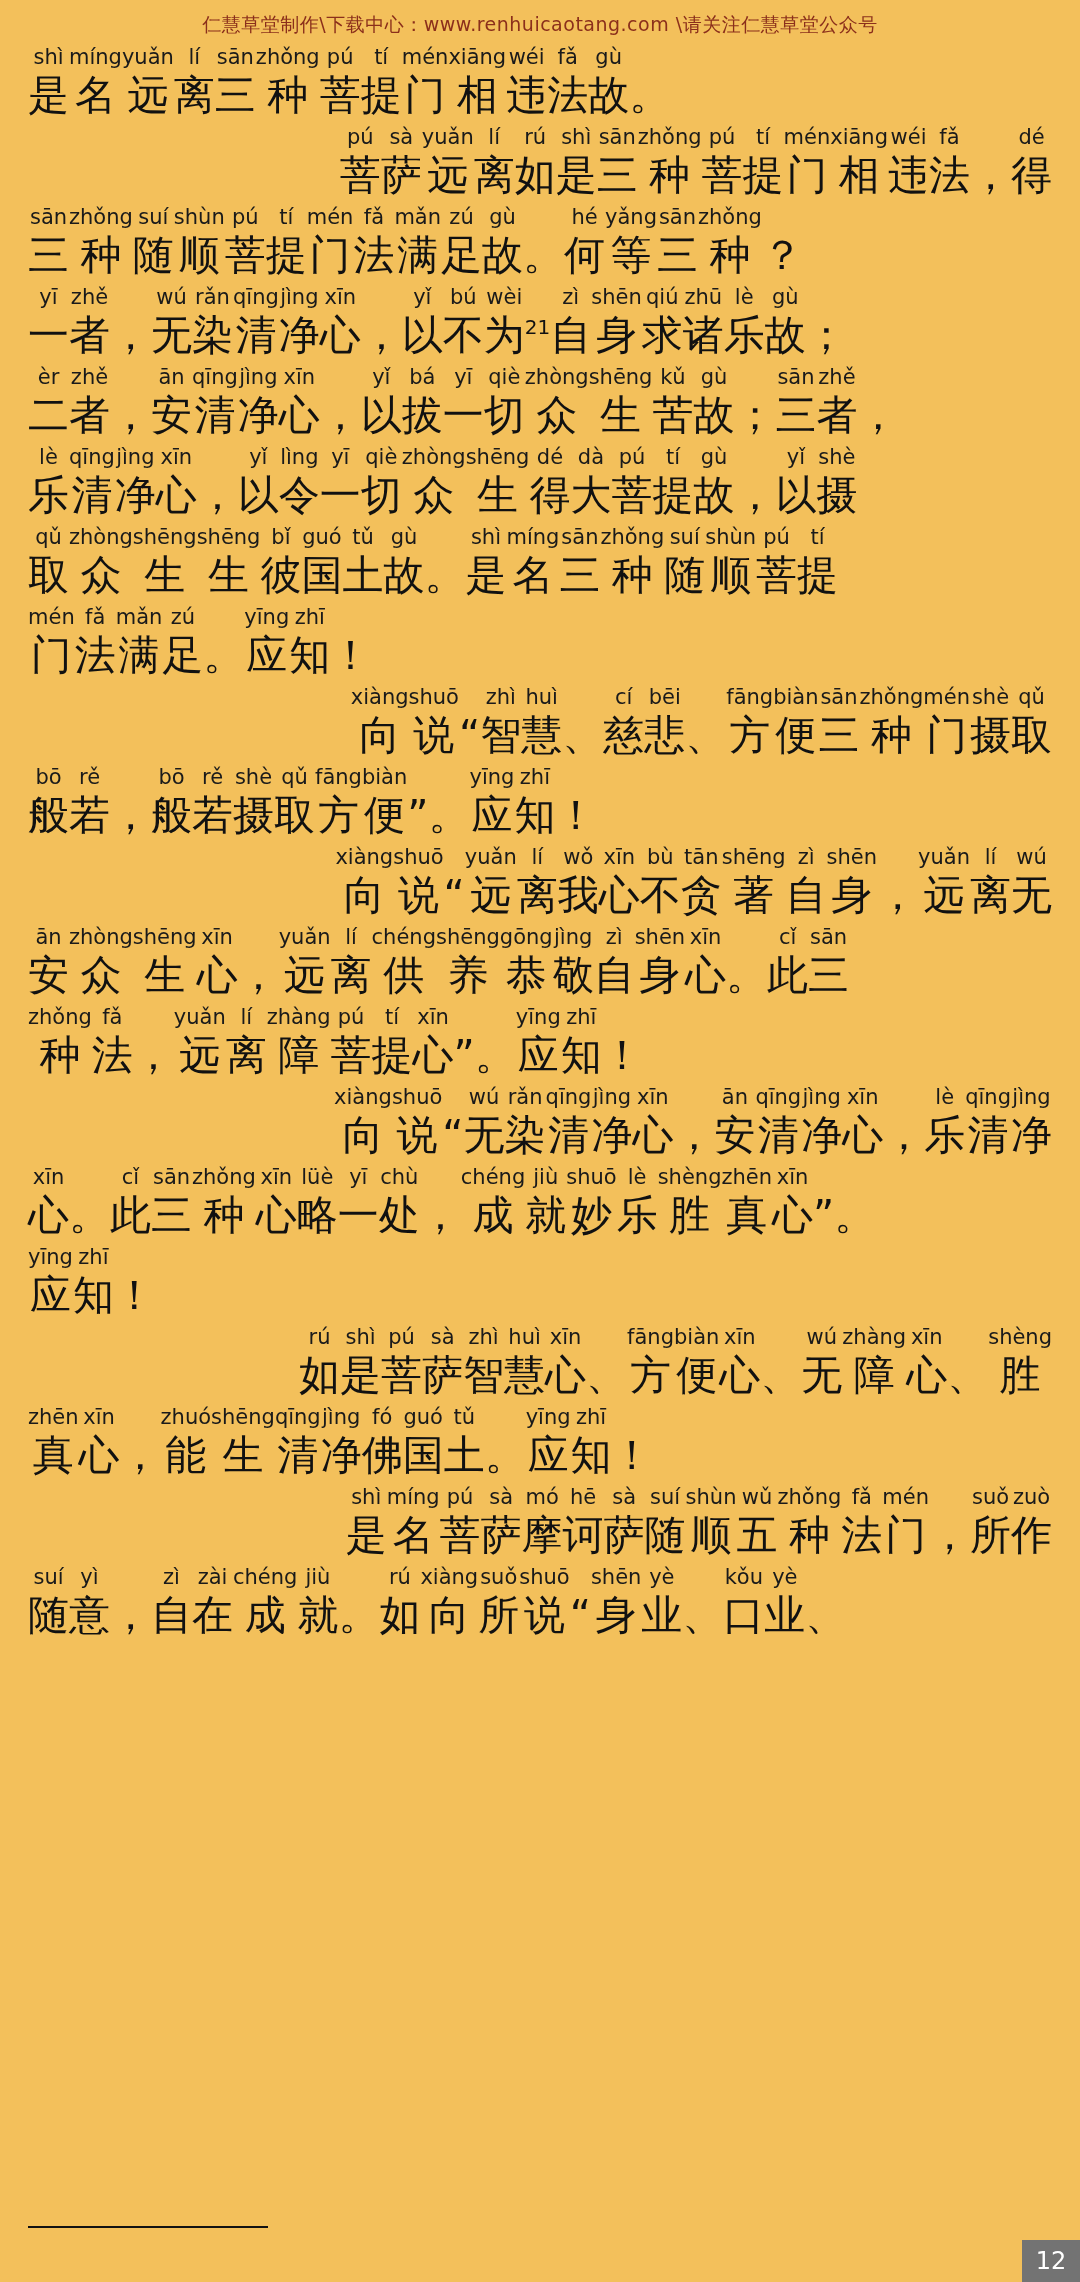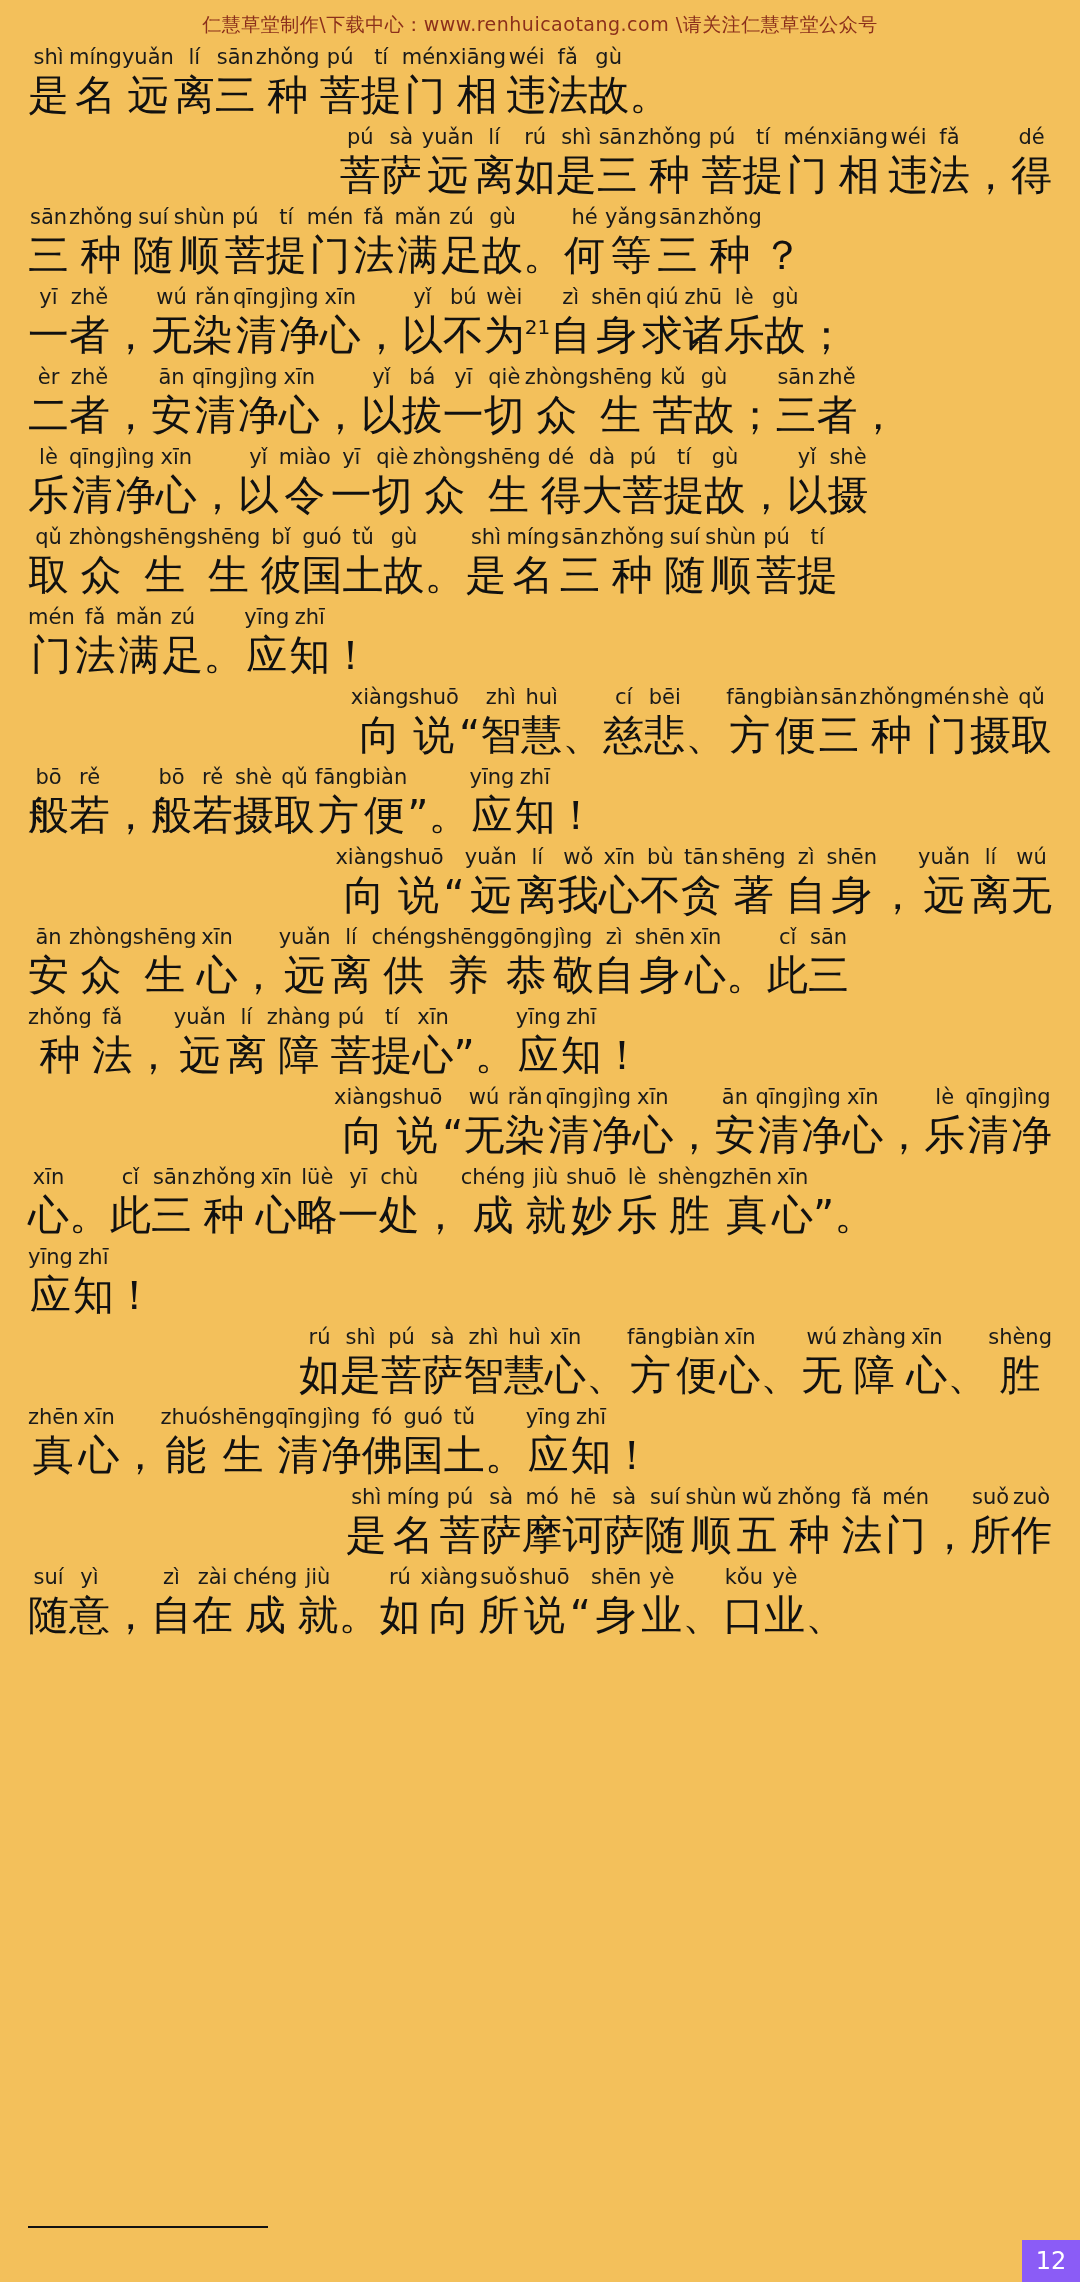--- a/index.html
+++ b/index.html
@@ -98,21 +98,21 @@
     vertical-align: super;
     margin-right: 6px;
   }
   
   .page-number {
     position: absolute;
     right: 0;
     bottom: 0;
     width: 58px;
     height: 42px;
-    background: #8b5cf6;
+    background: #737373;
     color: #fff;
     font-size: 24px;
     display: flex;
     align-items: center;
     justify-content: center;
   }
 </style>
 </head>
 <body>
 
@@ -509,21 +509,21 @@
           </span>
           <span class="unit nopy">
             <span class="py">&nbsp;</span>
             <span class="hz">，</span>
           </span>
           <span class="unit">
             <span class="py">yǐ</span>
             <span class="hz">以</span>
           </span>
           <span class="unit">
-            <span class="py">miào</span>
+            <span class="py">lìng</span>
             <span class="hz">令</span>
           </span>
           <span class="unit">
             <span class="py">yī</span>
             <span class="hz">一</span>
           </span>
           <span class="unit">
             <span class="py">qiè</span>
             <span class="hz">切</span>
           </span>

